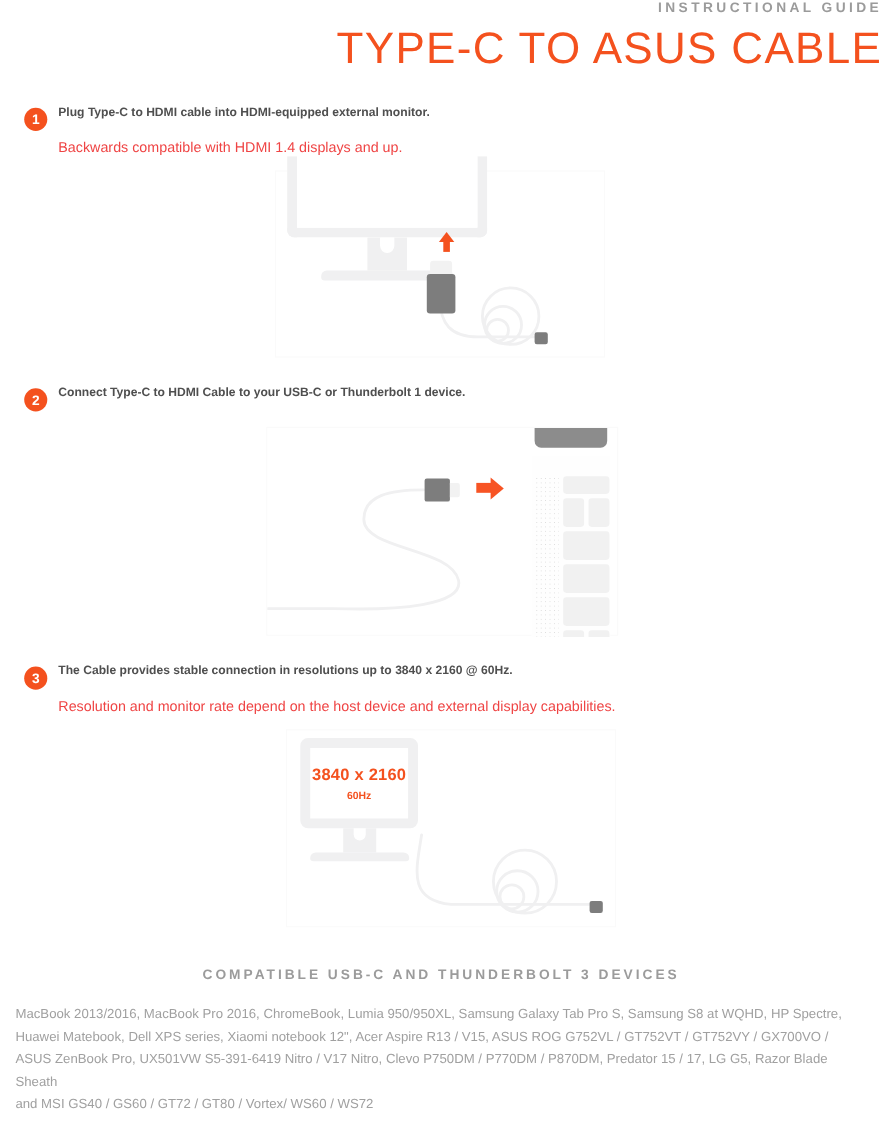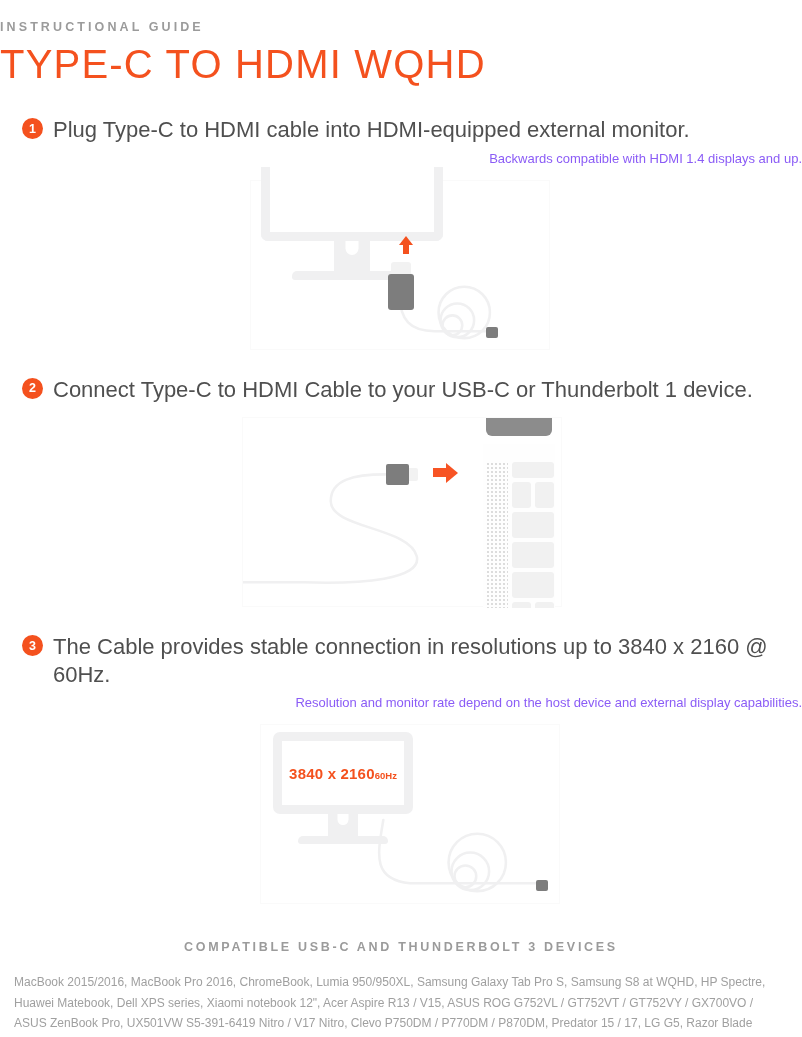--- a/index.html
+++ b/index.html
@@ -8,21 +8,21 @@
     width: 802px;
     height: 1037px;
     background: #ffffff;
     font-family: "Liberation Sans", sans-serif;
     color: #4a4a4a;
     overflow: hidden;
     position: relative;
   }
 
   
-  .header { text-align: left; padding-top: 20px; }
+  .header { text-align: right; }
 
   .eyebrow {
     font-size: 12.5px;
     letter-spacing: 3.1px;
     color: #9b9b9b;
     font-weight: 600;
     text-transform: uppercase;
   }
 
   .main-title {
@@ -50,32 +50,31 @@
     font-size: 12.5px;
     font-weight: 700;
     display: flex;
     align-items: center;
     justify-content: center;
     flex: 0 0 auto;
     margin-top: 2px;
   }
 
   .step-title {
-    font-size: 22px;
+    font-size: 11px;
     color: #4f4f4f;
-    font-weight: 400;
+    font-weight: 700;
     line-height: 1.25;
   }
 
   .step-sub {
     font-size: 13px;
-    color: #8b5cf6;
+    color: #ef4444;
     margin-left: 31px;
     margin-top: 7px;
-    text-align: right;
   }
 
   
   .illus {
     position: relative;
     margin-top: 14px;
     border: 1px solid #fafafa;
     background: #fff;
   }
   #illus-1 { width: 300px; height: 170px; margin-left: 228px; }
@@ -113,22 +112,22 @@
   }
   .mon-base.wide { width: 120px; }
 
   
   #monitor-1 { top: -14px; left: 10px; }
   #monitor-1 .mon-screen { width: 182px; height: 74px; border-radius: 0 0 7px 7px; border-top: none; }
 
   
   #monitor-3 { top: 7px; left: 12px; }
   #monitor-3 .mon-screen {
-    width: 140px; height: 82px;
-    display: flex; flex-direction: row;
+    width: 107px; height: 82px;
+    display: flex; flex-direction: column;
     align-items: center; justify-content: center;
   }
   .res-main {
     font-size: 15px; font-weight: 700; color: #f4511e;
     letter-spacing: 0.2px;
   }
   .res-sub {
     font-size: 9.5px; font-weight: 700; color: #f4511e;
     margin-top: 5px;
   }
@@ -272,21 +271,21 @@
     line-height: 20.5px;
     color: #a0a0a0;
   }
   .footer-list p { margin: 0; }
 </style>
 </head>
 <body>
 
 <div class="header">
   <div class="eyebrow">INSTRUCTIONAL GUIDE</div>
-  <h1 class="main-title">TYPE-C TO HDMI WQHD</h1>
+  <h1 class="main-title">TYPE-C TO ASUS CABLE</h1>
 </div>
 
 <section class="step" id="step-1">
   <div class="step-head">
     <div class="badge">1</div>
     <div class="step-title">Plug Type-C to HDMI cable into HDMI-equipped external monitor.</div>
   </div>
   <div class="step-sub">Backwards compatible with HDMI 1.4 displays and up.</div>
 
   <div class="illus" id="illus-1">
@@ -394,18 +393,18 @@
       </g>
     </svg>
 
     <div class="usbc-end" id="usbc-3"></div>
   </div>
 </section>
 
 <footer class="footer">
   <div class="footer-title">COMPATIBLE USB-C AND THUNDERBOLT 3 DEVICES</div>
   <div class="footer-list">
-    <p>MacBook 2015/2016, MacBook Pro 2016, ChromeBook, Lumia 950/950XL, Samsung Galaxy Tab Pro S, Samsung S8 at WQHD, HP Spectre,</p>
+    <p>MacBook 2013/2016, MacBook Pro 2016, ChromeBook, Lumia 950/950XL, Samsung Galaxy Tab Pro S, Samsung S8 at WQHD, HP Spectre,</p>
     <p>Huawei Matebook, Dell XPS series, Xiaomi notebook 12", Acer Aspire R13 / V15, ASUS ROG G752VL / GT752VT / GT752VY / GX700VO /</p>
     <p>ASUS ZenBook Pro, UX501VW S5-391-6419 Nitro / V17 Nitro, Clevo P750DM / P770DM / P870DM, Predator 15 / 17, LG G5, Razor Blade Sheath</p>
     <p>and MSI GS40 / GS60 / GT72 / GT80 / Vortex/ WS60 / WS72</p>
   </div>
 </footer>
 
 </body></html>

